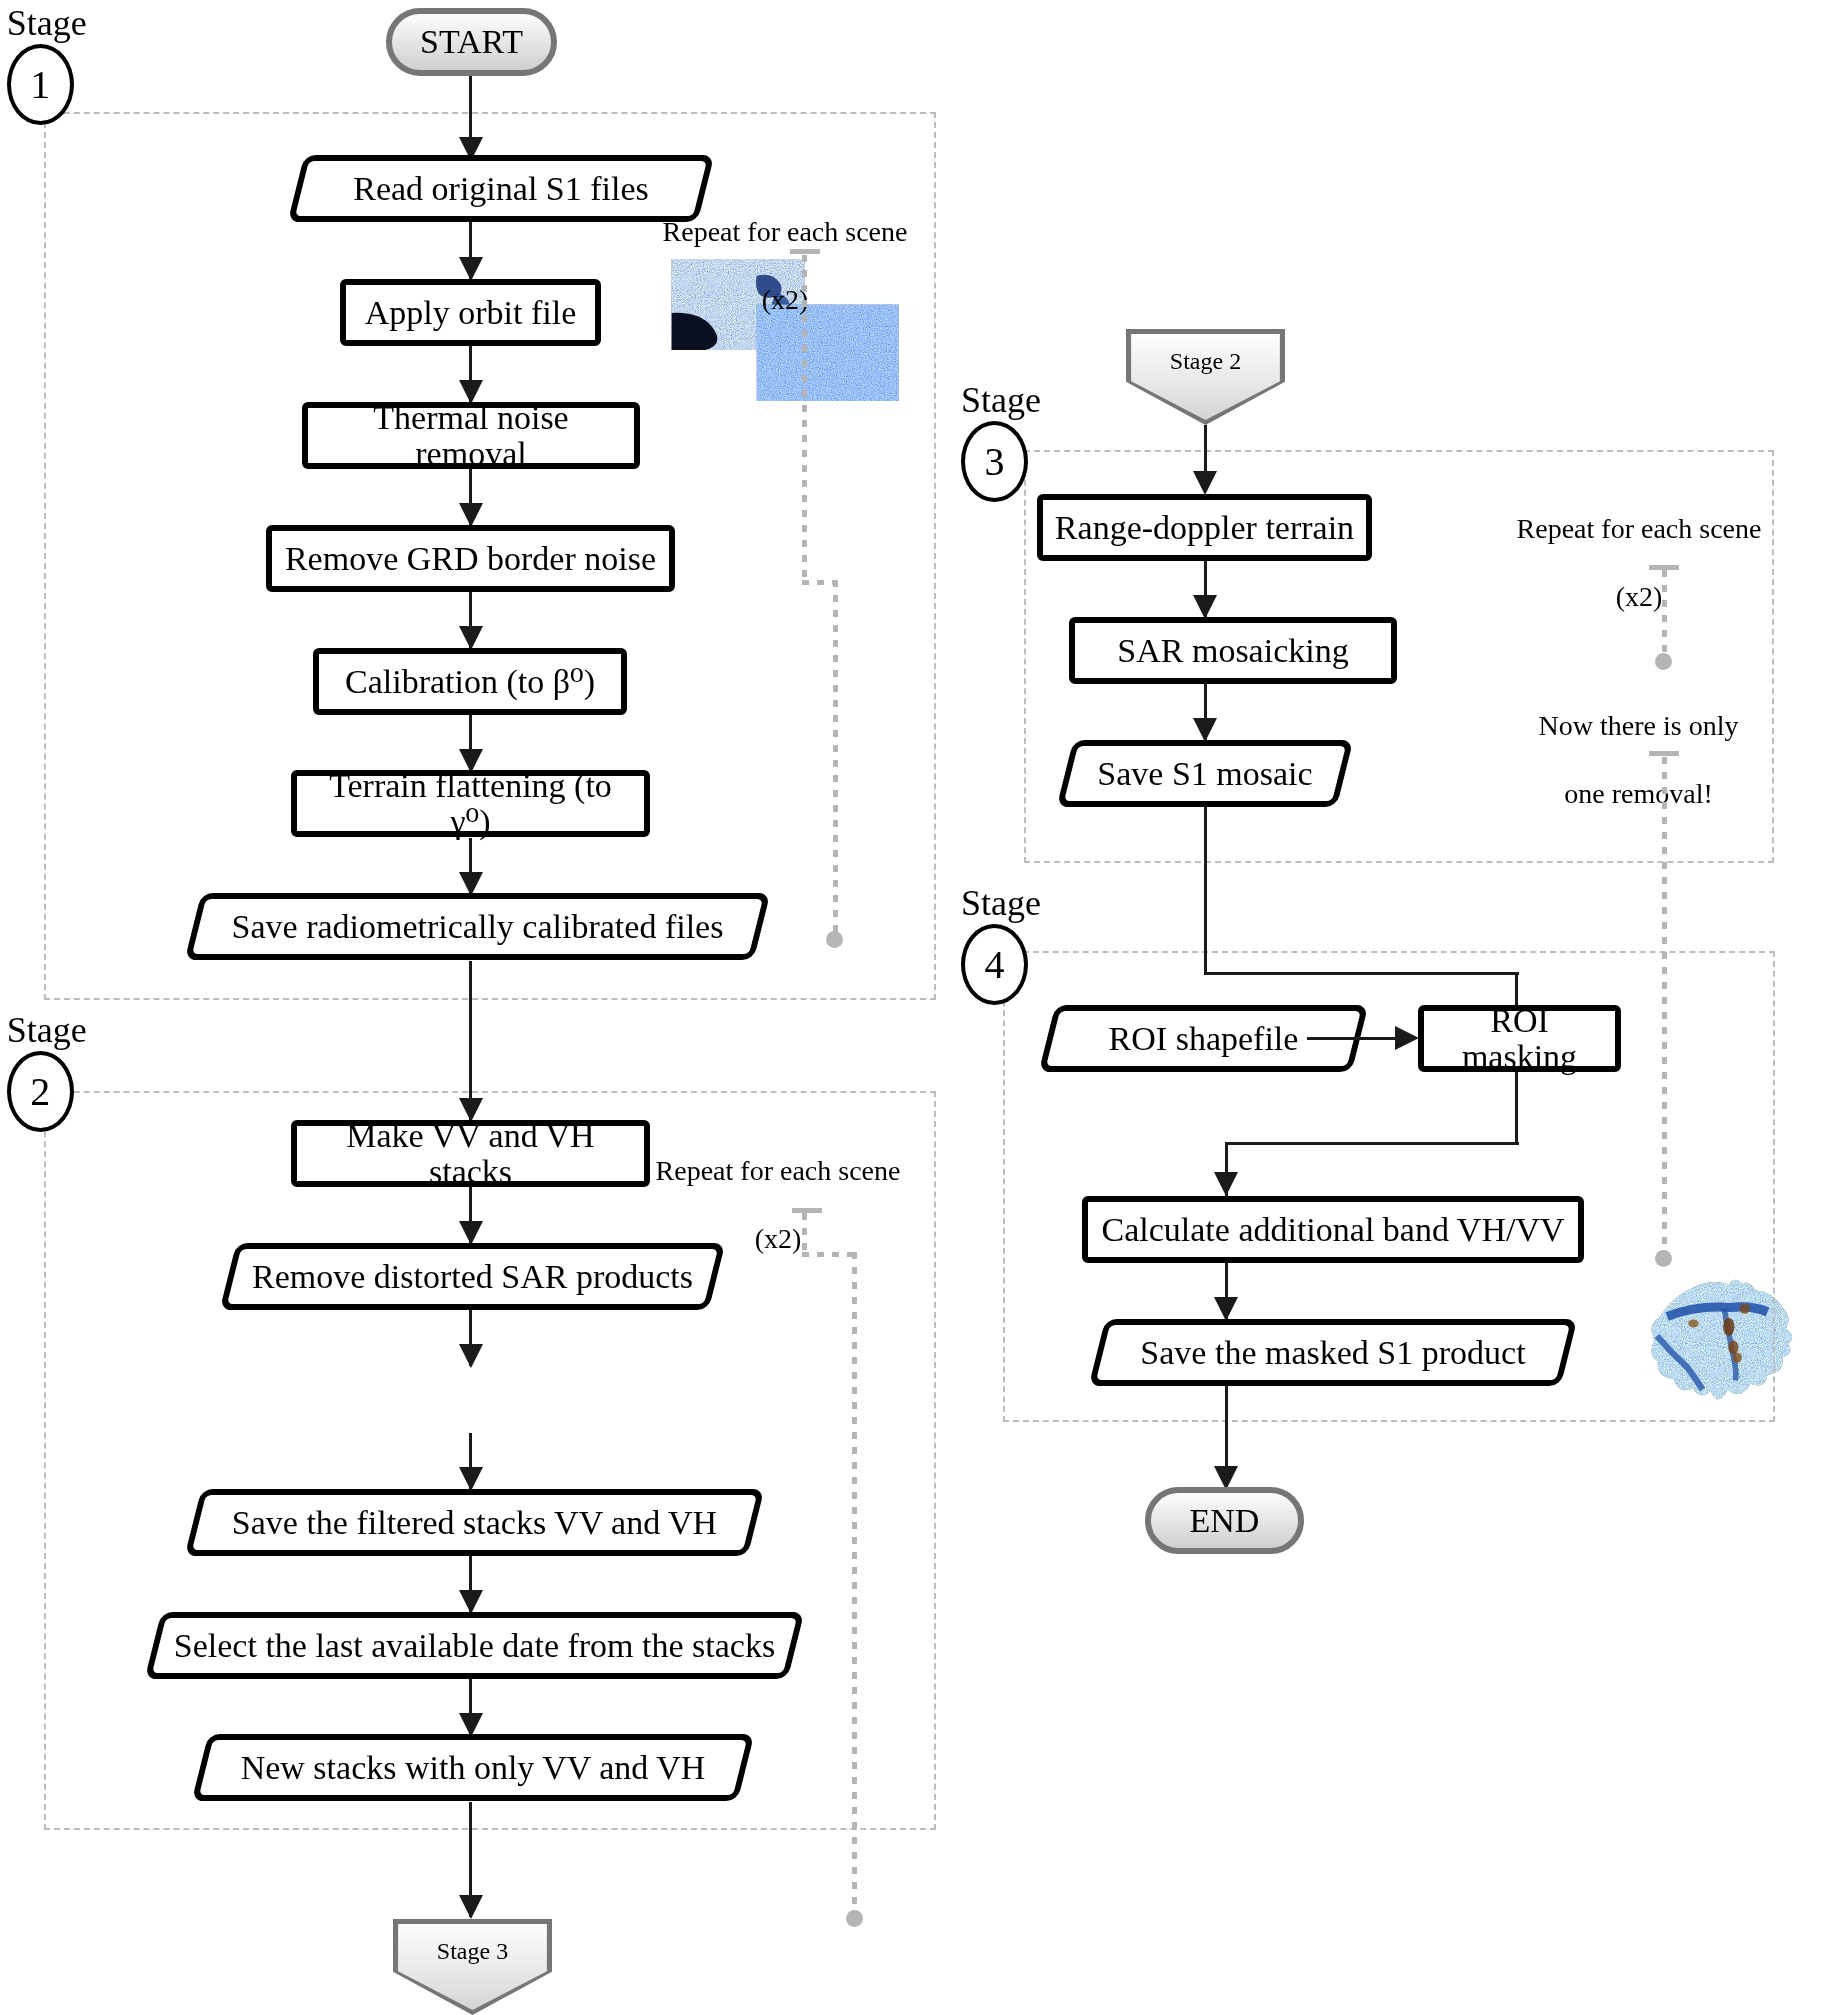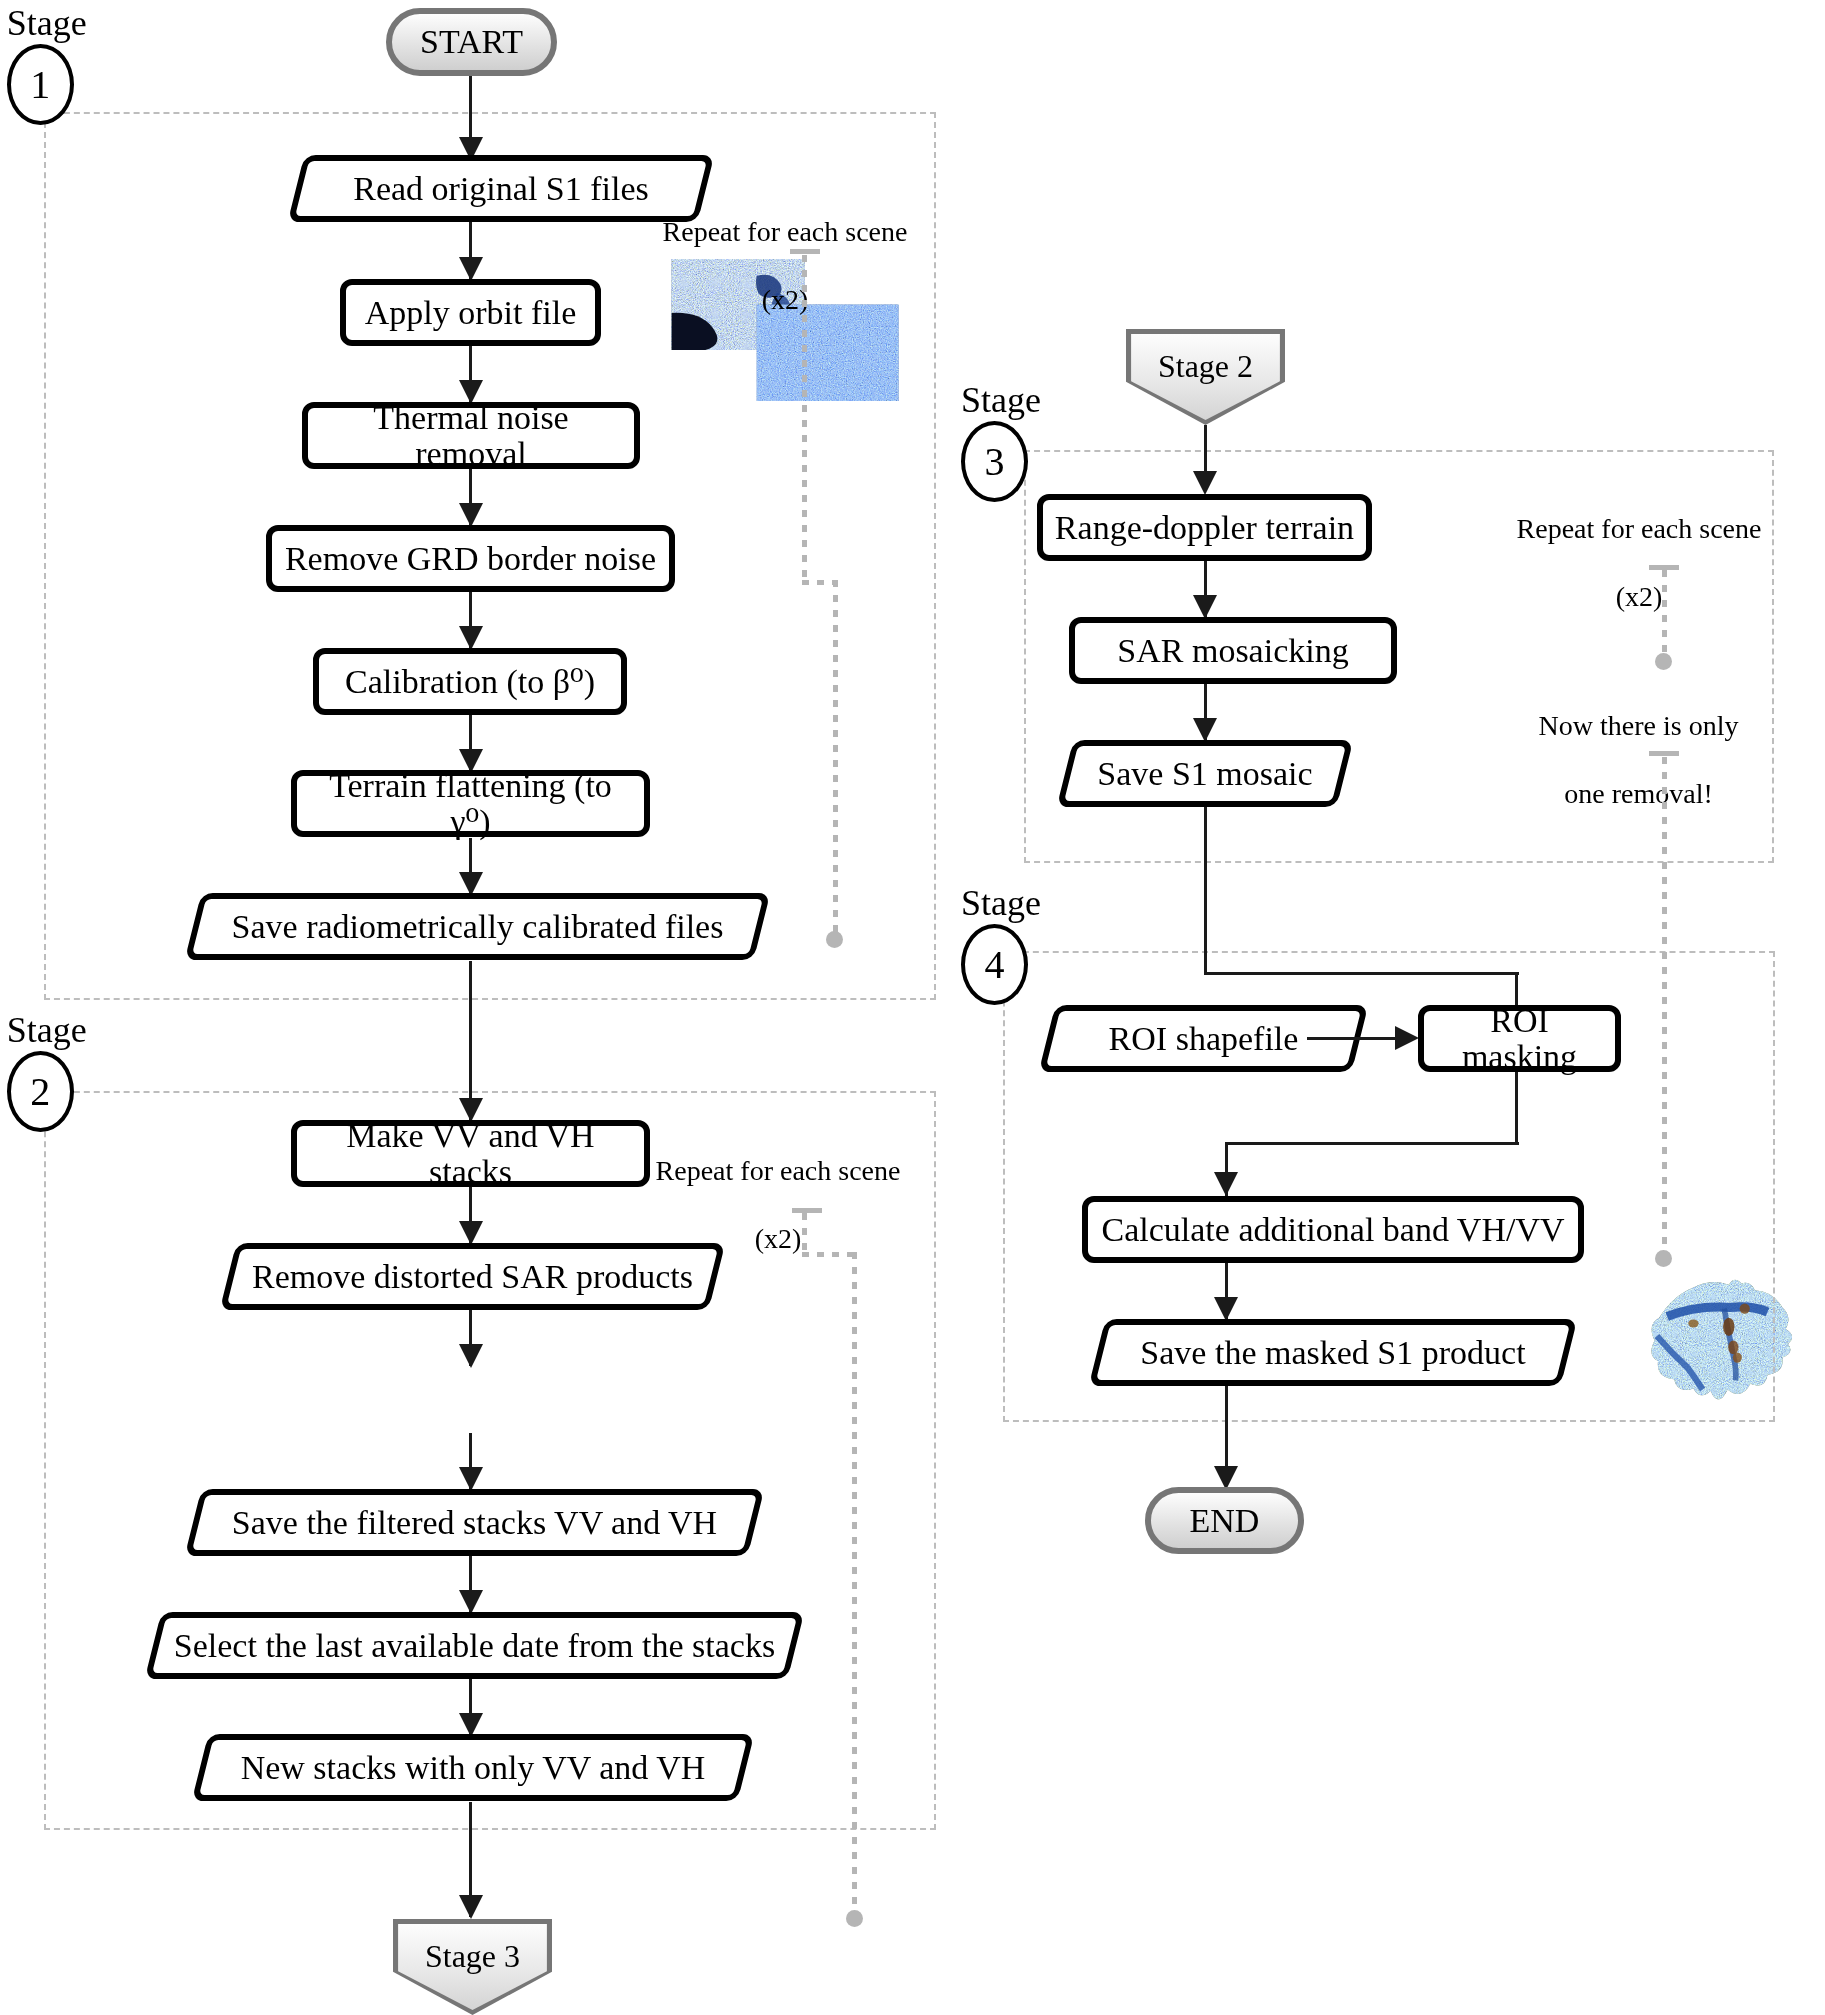--- a/index.html
+++ b/index.html
@@ -39,21 +39,21 @@
     position:absolute;
     border:2.8px dashed #bdbdbd;
     box-sizing:border-box;
     background:transparent;
   }
 
   
   .proc{
     position:absolute;
     border:6.3px solid #000;
-    border-radius:12px;
+    border-radius:6px;
     background:#fff;
     display:flex;align-items:center;justify-content:center;
     box-sizing:border-box;
     font-size:34px;
     text-align:center;
     line-height:1.05;
     padding:0 8px;
   }
 
   
@@ -85,21 +85,21 @@
     display:flex;align-items:center;justify-content:center;
     font-size:34px;
     box-sizing:border-box;
   }
 
   
   .connector{
     position:absolute;
     display:flex;align-items:flex-start;justify-content:center;
     box-sizing:border-box;
-    font-size:32px;
+    font-size:24px;
   }
   .connector .shape-outer{
     position:absolute;left:0;top:0;width:100%;height:100%;
     background:#767676;
     clip-path:polygon(0 0,100% 0,100% 55%,50% 100%,0 55%);
   }
   .connector .shape-inner{
     position:absolute;left:5.1px;top:5.1px;width:calc(100% - 10.2px);height:calc(100% - 10.2px);
     background:linear-gradient(180deg,#fdfdfd 0%,#e8e8e8 55%,#d4d4d4 100%);
     clip-path:polygon(0 0,100% 0,100% 55%,50% 100%,0 55%);

